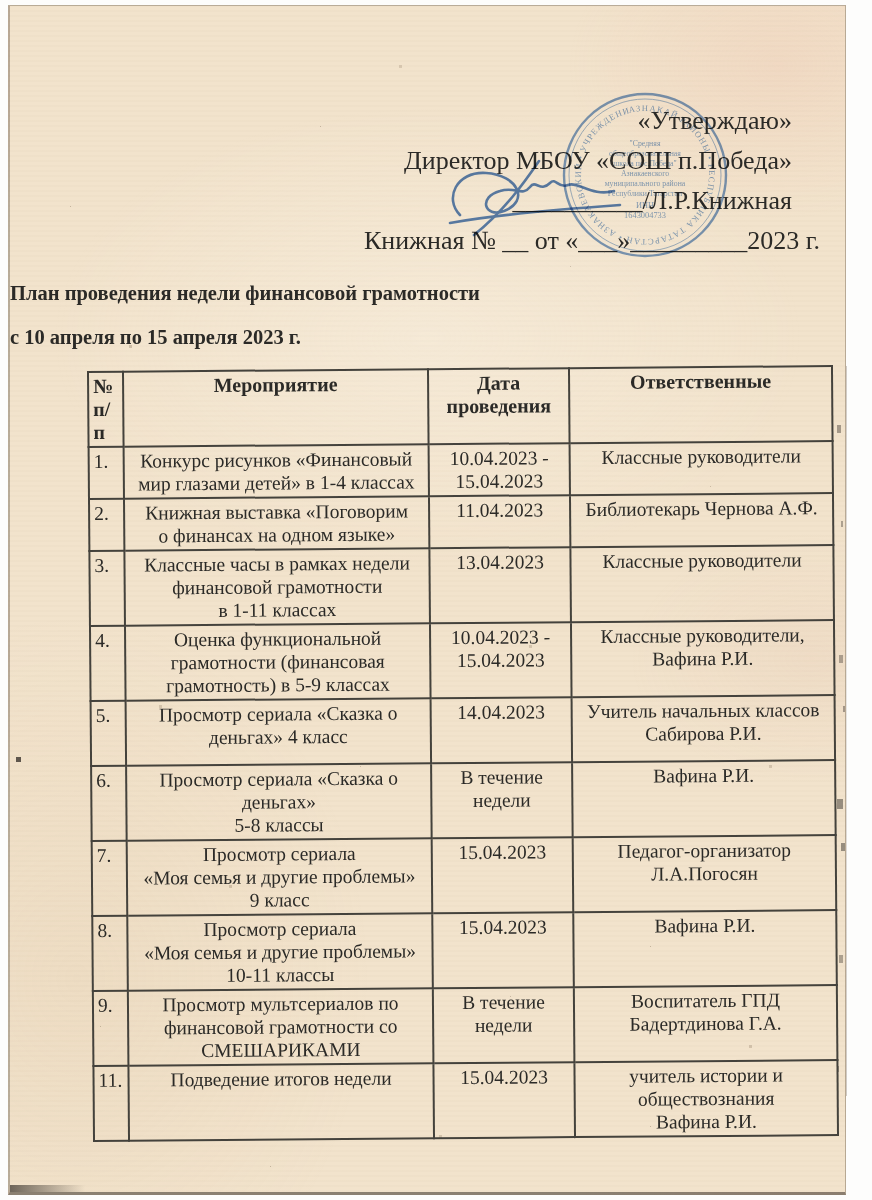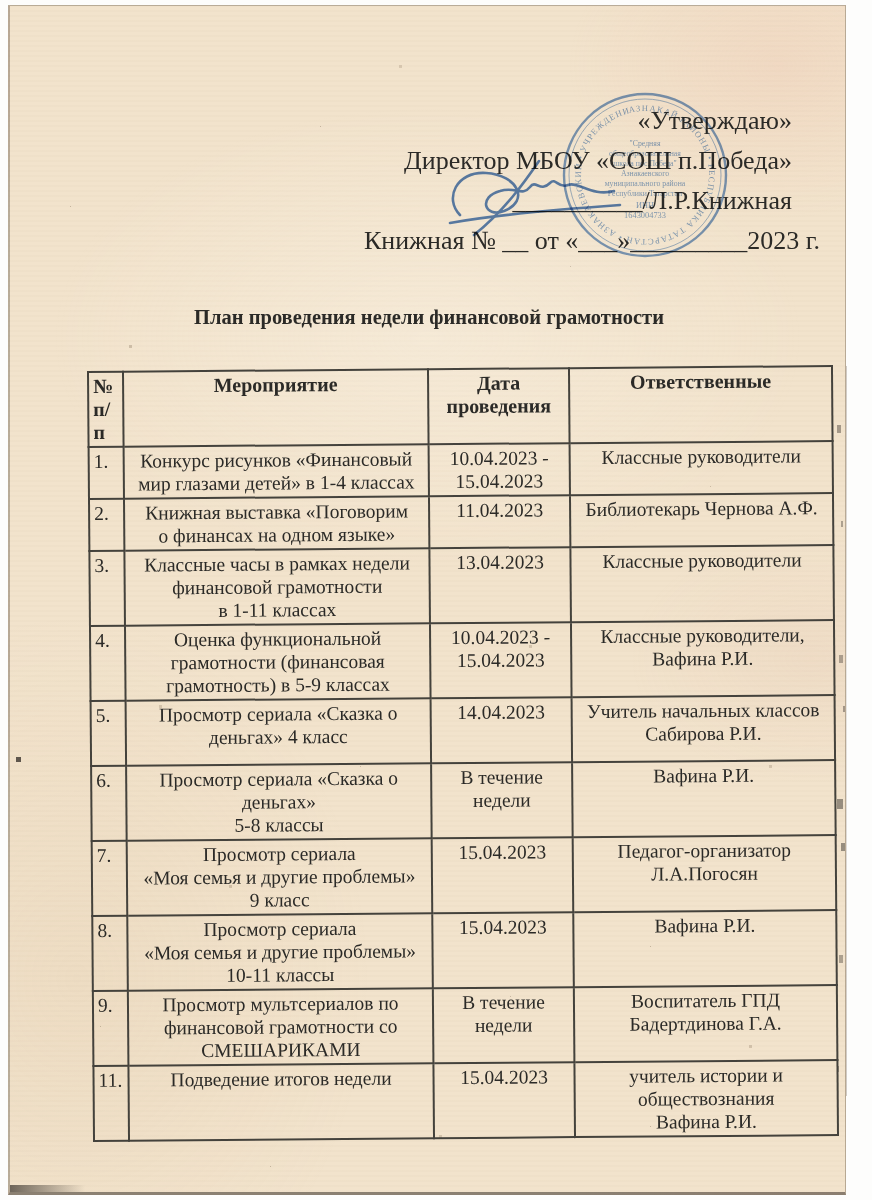--- a/index.html
+++ b/index.html
@@ -56,21 +56,21 @@
   .approval .inset{padding-right:28px;}
 
   
   .stamp{position:absolute;left:549px;top:83px;width:172px;height:172px;
     mix-blend-mode:multiply;opacity:.85;}
   
   .signature{position:absolute;left:432px;top:145px;width:240px;height:96px;
     mix-blend-mode:multiply;opacity:.85;}
 
   
-  .title-block{position:absolute;left:0;top:300px;width:838px;text-align:center;}
+  .title-block{position:absolute;left:0;top:276px;width:838px;text-align:left;}
   .title-line{font-weight:bold;font-size:20.5px;margin-bottom:21px;}
 
   
   .table-wrap{position:absolute;left:80px;top:362px;transform:rotate(-0.45deg);}
   table.plan{border-collapse:collapse;table-layout:fixed;width:744px;
     font-size:19.5px;line-height:23px;}
   table.plan td, table.plan th{
     border:2px solid #44423c;vertical-align:top;padding:2px 4px 2px 4px;
     white-space:pre-line;overflow:hidden;}
   th{font-weight:bold;font-size:20px;}
@@ -122,20 +122,21 @@
   <svg class="signature" viewBox="0 0 240 96">
     <g fill="none" stroke="#3f6fb8" stroke-width="2.6" stroke-linecap="round">
       <path d="M 18 64 C 2 48, 14 20, 44 22 C 76 24, 88 50, 62 60 C 42 67, 36 46, 58 40 C 74 35, 80 46, 88 36 C 94 28, 98 42, 108 32 C 114 26, 116 38, 126 34 C 136 30, 150 46, 172 40"></path>
       <path d="M 97 10 C 82 32, 62 60, 32 84"></path>
       <path d="M 8 72 C 52 64, 122 58, 178 54"></path>
     </g>
   </svg>
 
   <div class="title-block">
     <div class="title-line">План проведения недели финансовой грамотности</div>
+    <div class="title-line">с 10 апреля по 15 апреля 2023 г.</div>
   </div>
 
   <div class="table-wrap">
     <table class="plan">
       <colgroup>
           <col style="width:35px">
           <col style="width:305px">
           <col style="width:141px">
           <col style="width:263px">
         </colgroup>

